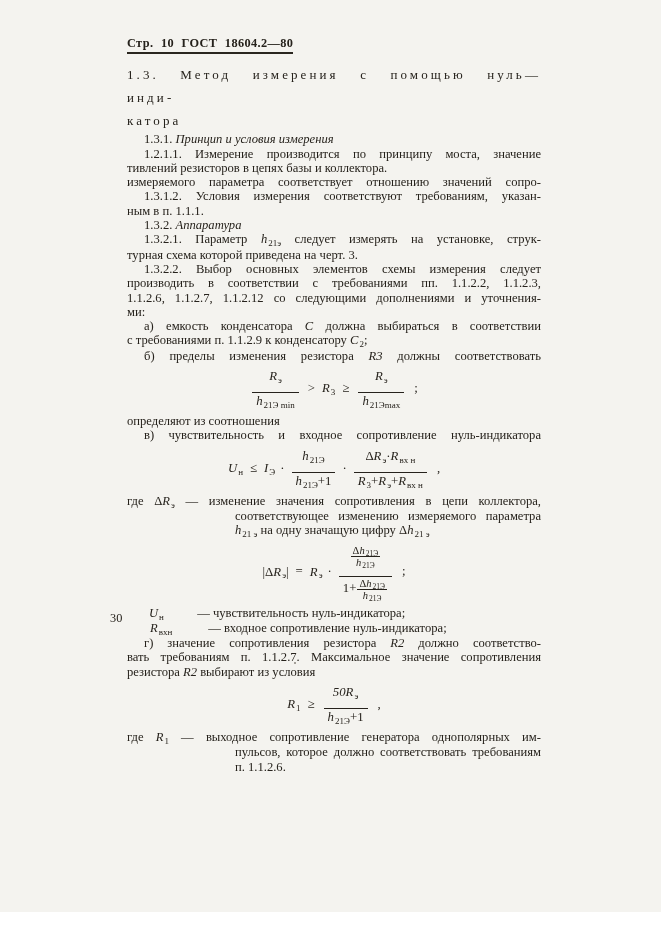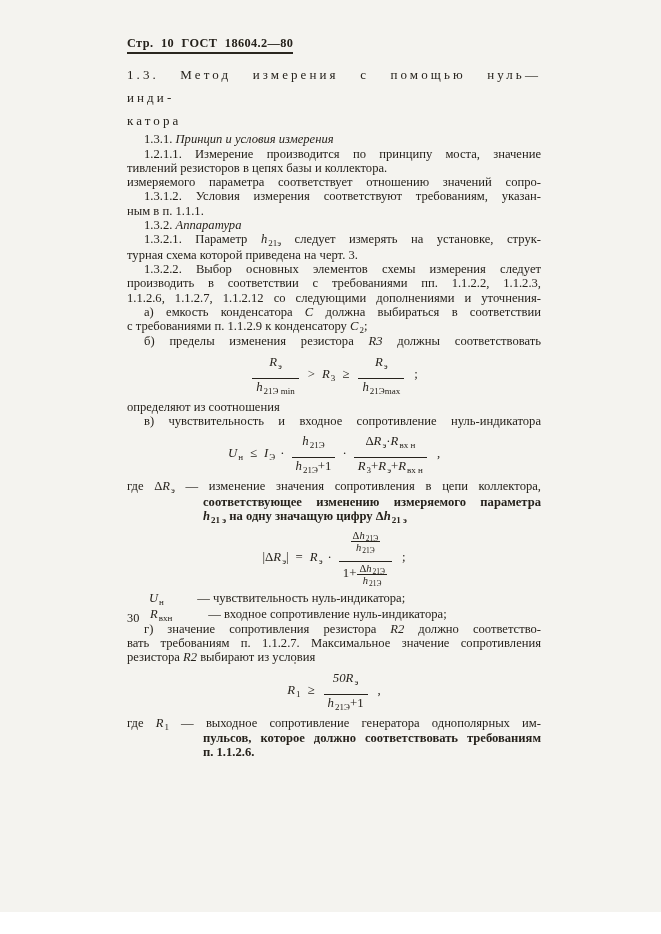--- a/index.html
+++ b/index.html
@@ -17,37 +17,37 @@
     font-weight:bold;font-size:12.3px;letter-spacing:.4px;word-spacing:4px;
     padding-bottom:2px;border-bottom:2px solid #2a261f;
   }
   .ln{min-height:14.3px;}
   .j{text-align:justify;text-align-last:justify;}
   .ind{text-indent:17px;}
   .heading{font-size:13px;letter-spacing:3.1px;word-spacing:6px;line-height:23px;}
   .heading.first{margin-top:9px;}
   .it{font-style:italic;}
   .sb{font-size:9px;position:relative;top:3px;letter-spacing:0;margin-left:1px;font-style:normal;}
-  .cont1{margin-left:76px;font-weight:bold;}
+  .cont1{margin-left:108px;}
   .def1{margin-left:22px;}
   .def2{margin-left:23px;}
   .dsym1{display:inline-block;width:45px;}
   .dsym2{display:inline-block;width:55px;}
   .fm{text-align:center;font-size:12.8px;margin:6px 0 5px;line-height:normal;}
   .frac{display:inline-block;vertical-align:middle;text-align:center;margin:0 2px;}
   .frac .num{display:block;border-bottom:1.2px solid #26221c;padding:0 4px 8px;}
   .frac .den{display:block;padding:1px 4px 0;}
   .frac .frac{font-size:10.5px;margin:0 1px;}
   .frac .frac .sb{font-size:7.5px;top:2px;}
   .frac .frac .num{padding:0 2px 0;border-bottom-width:1px;}
   .frac .frac .den{padding:0 2px 0;}
   .rel{margin:0 7px;}
   .dot{margin:0 5px;}
   .tail{margin-left:8px;}
-  .pageno{position:absolute;left:127px;top:611px;font-size:12.3px;}
+  .pageno{position:absolute;left:110px;top:611px;font-size:12.3px;}
   .speck{position:absolute;left:294px;top:662px;width:2px;height:2px;background:#8a857c;border-radius:50%;}
 </style>
 </head>
 <body>
 
 <div class="page">
   <div class="content">
 
     <div class="hdr">Стр. 10 ГОСТ 18604.2—80</div>
 
@@ -64,20 +64,21 @@
     <div class="ln">ным в п. 1.1.1.</div>
 
     <div class="ln ind"><span>1.3.2. </span><span class="it">Аппаратура</span></div>
 
     <div class="ln j ind"><span>1.3.2.1. Параметр </span><span class="it">h</span><span class="sb">21э</span><span> следует измерять на установке, струк-</span></div>
     <div class="ln">турная схема которой приведена на черт. 3.</div>
 
     <div class="ln j ind">1.3.2.2. Выбор основных элементов схемы измерения следует</div>
     <div class="ln j">производить в соответствии с требованиями пп. 1.1.2.2, 1.1.2.3,</div>
     <div class="ln j">1.1.2.6, 1.1.2.7, 1.1.2.12 со следующими дополнениями и уточнения-</div>
+    <div class="ln">ми:</div>
 
     <div class="ln j ind"><span>а) емкость конденсатора </span><span class="it">C</span><span> должна выбираться в соответствии</span></div>
     <div class="ln"><span>с требованиями п. 1.1.2.9 к конденсатору </span><span class="it">C</span><span class="sb">2</span><span>;</span></div>
 
     <div class="ln j ind"><span>б) пределы изменения резистора </span><span class="it">R3</span><span> должны соответствовать</span></div>
 
     <div class="fm">
       <span class="frac"><span class="num"><span class="it">R</span><span class="sb">э</span></span><span class="den"><span class="it">h</span><span class="sb">21Э min</span></span></span><span class="rel">&gt;</span><span class="it">R</span><span class="sb">3</span><span class="rel">≥</span><span class="frac"><span class="num"><span class="it">R</span><span class="sb">э</span></span><span class="den"><span class="it">h</span><span class="sb">21Эmax</span></span></span><span class="tail">;</span>
     </div>
 

